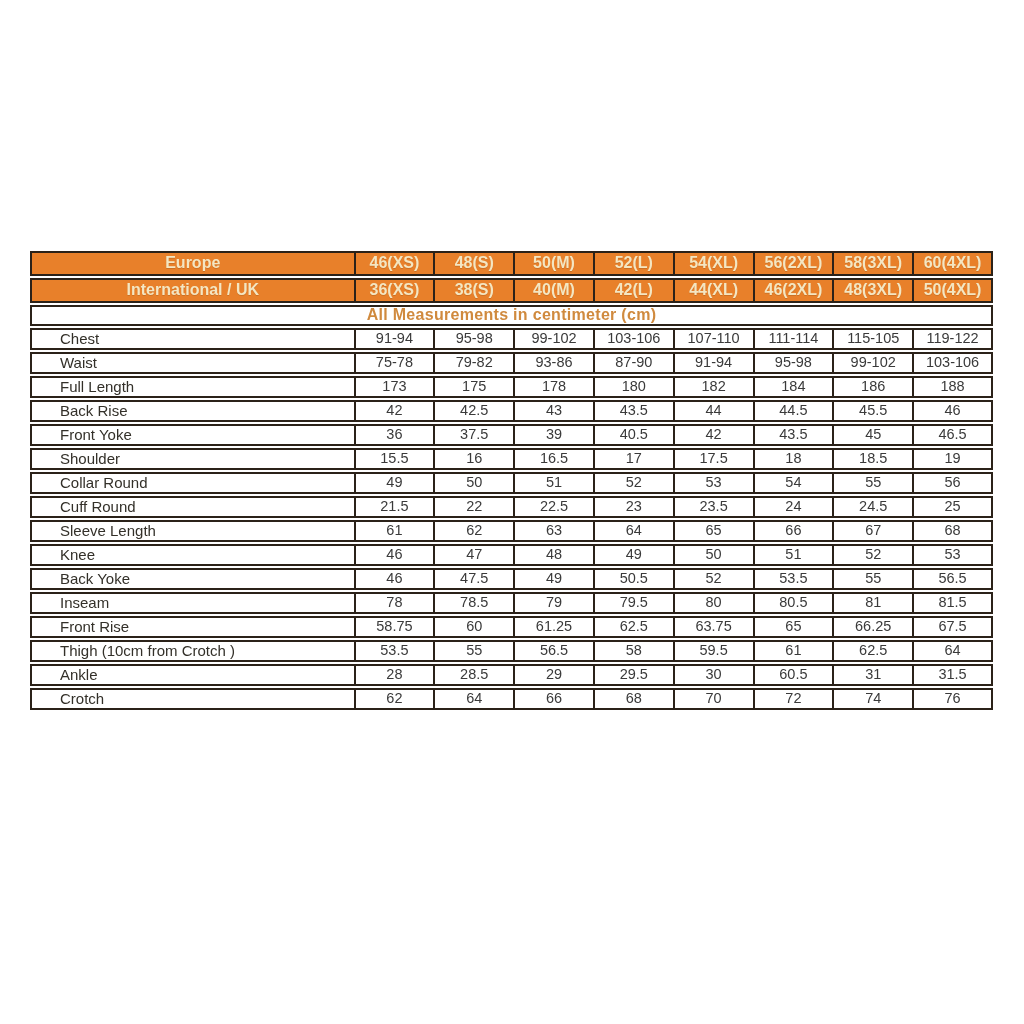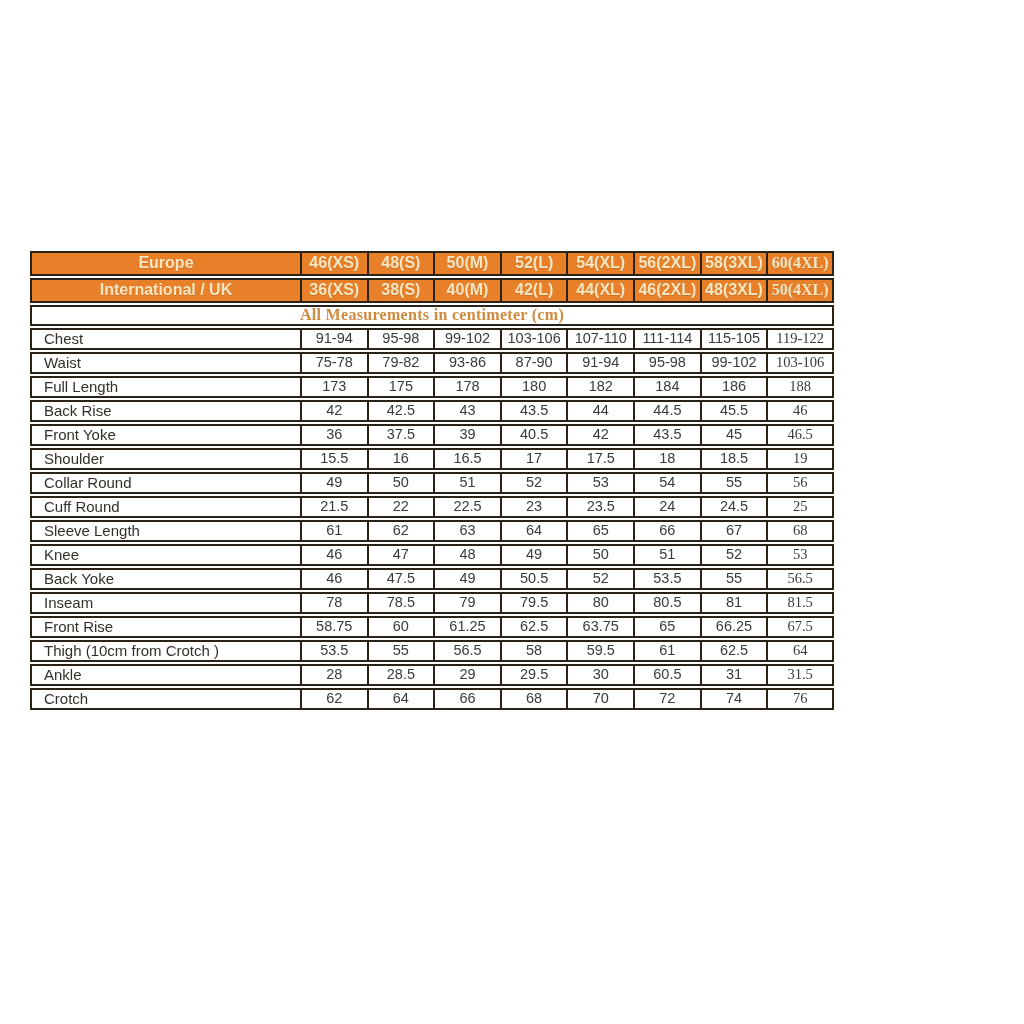--- a/index.html
+++ b/index.html
@@ -8,21 +8,21 @@
     --note-text:#D08A3E;
     --border:#2B2219;
     --value-text:#3A3A3A;
   }
   html,body{margin:0;padding:0;}
   body{
     width:1024px;height:1024px;background:#ffffff;position:relative;
     font-family:"Liberation Sans","DejaVu Sans",sans-serif;
   }
   .chart-wrap{
-    position:absolute;left:30px;top:249px;width:804px;
+    position:absolute;left:30px;top:249px;width:963px;
   }
   table.size-chart{
     width:100%;
     border-collapse:separate;
     border-spacing:0 2px;
     table-layout:fixed;
   }
   col.c-label{width:33.7%;}
   th,td{
     padding:0;
@@ -54,26 +54,26 @@
   td.mcell{
     background:#ffffff;
     color:var(--value-text);
     border:2px solid var(--border);
     border-left-width:1px;border-right-width:1px;
     font-size:14.5px;
     height:18px;text-align:center;
   }
   td.mlabel{
     text-align:left;
-    padding-left:12px;
+    padding-left:28px;
     font-size:15px;
     color:#333029;
   }
   tr > th:first-child, tr > td:first-child{border-left-width:2px;}
-  tr > th:last-child, tr > td:last-child{border-right-width:2px;font-family:Liberation Serif, serif;}
+  tr > th:last-child, tr > td:last-child{border-right-width:2px;}
 </style>
 </head>
 <body>
 
 <div class="chart-wrap">
   <table class="size-chart">
     <colgroup>
       <col class="c-label">
       <col>
         <col>

